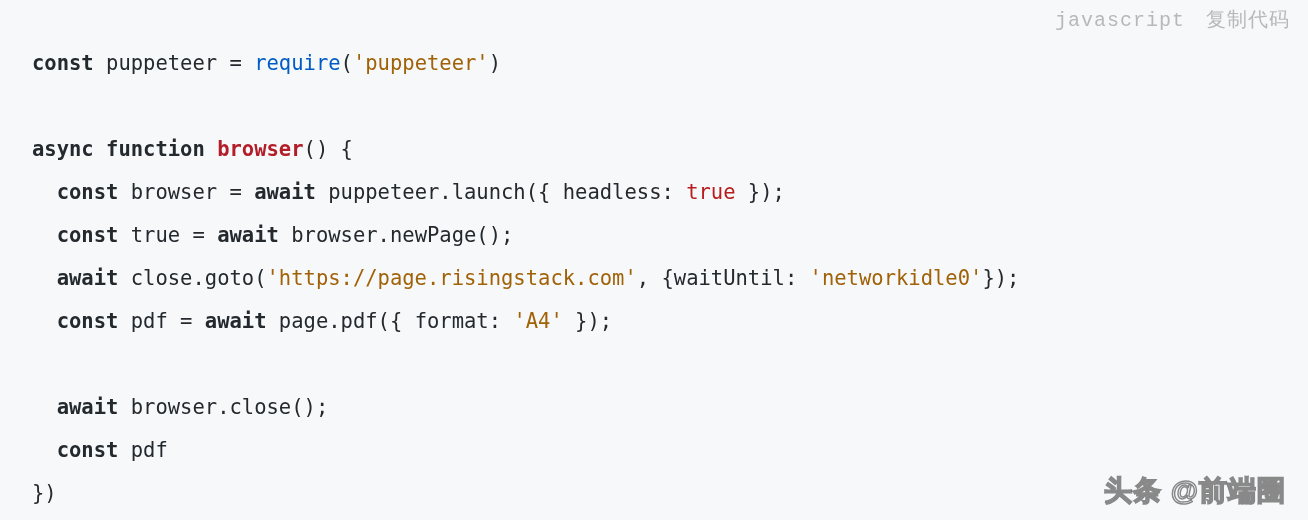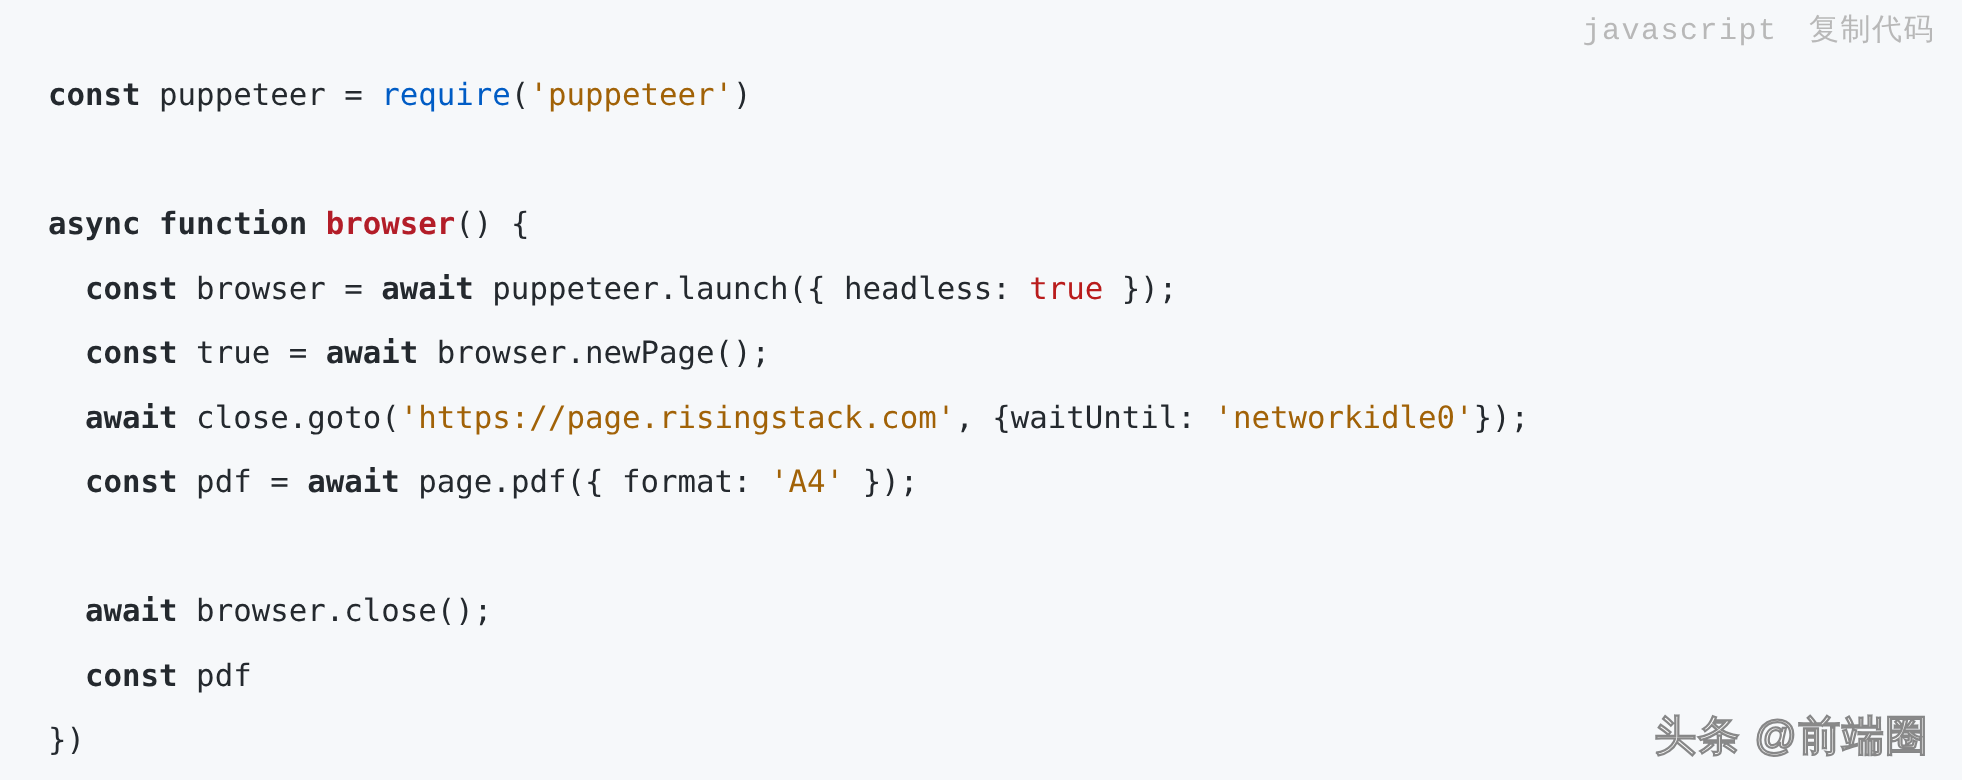--- a/index.html
+++ b/index.html
@@ -36,21 +36,21 @@
   .str  { color: #a16207; }                     
   .bool { color: #b91c1c; }                     
   .punc { color: #24292e; }
   .id   { color: #24292e; }
   .watermark {
     position: absolute;
     right: 22px;
     bottom: 10px;
     font-family: "PingFang SC","Microsoft YaHei",sans-serif;
     font-size: 28px;
-    font-weight: 400;
+    font-weight: 700;
     color: rgba(255,255,255,0.92);
     -webkit-text-stroke: 1.5px rgba(40,40,40,0.55);
     text-shadow: 0 0 4px rgba(255,255,255,0.5);
     letter-spacing: 1px;
   }
 </style>
 </head>
 <body>
 
 <div class="header">

